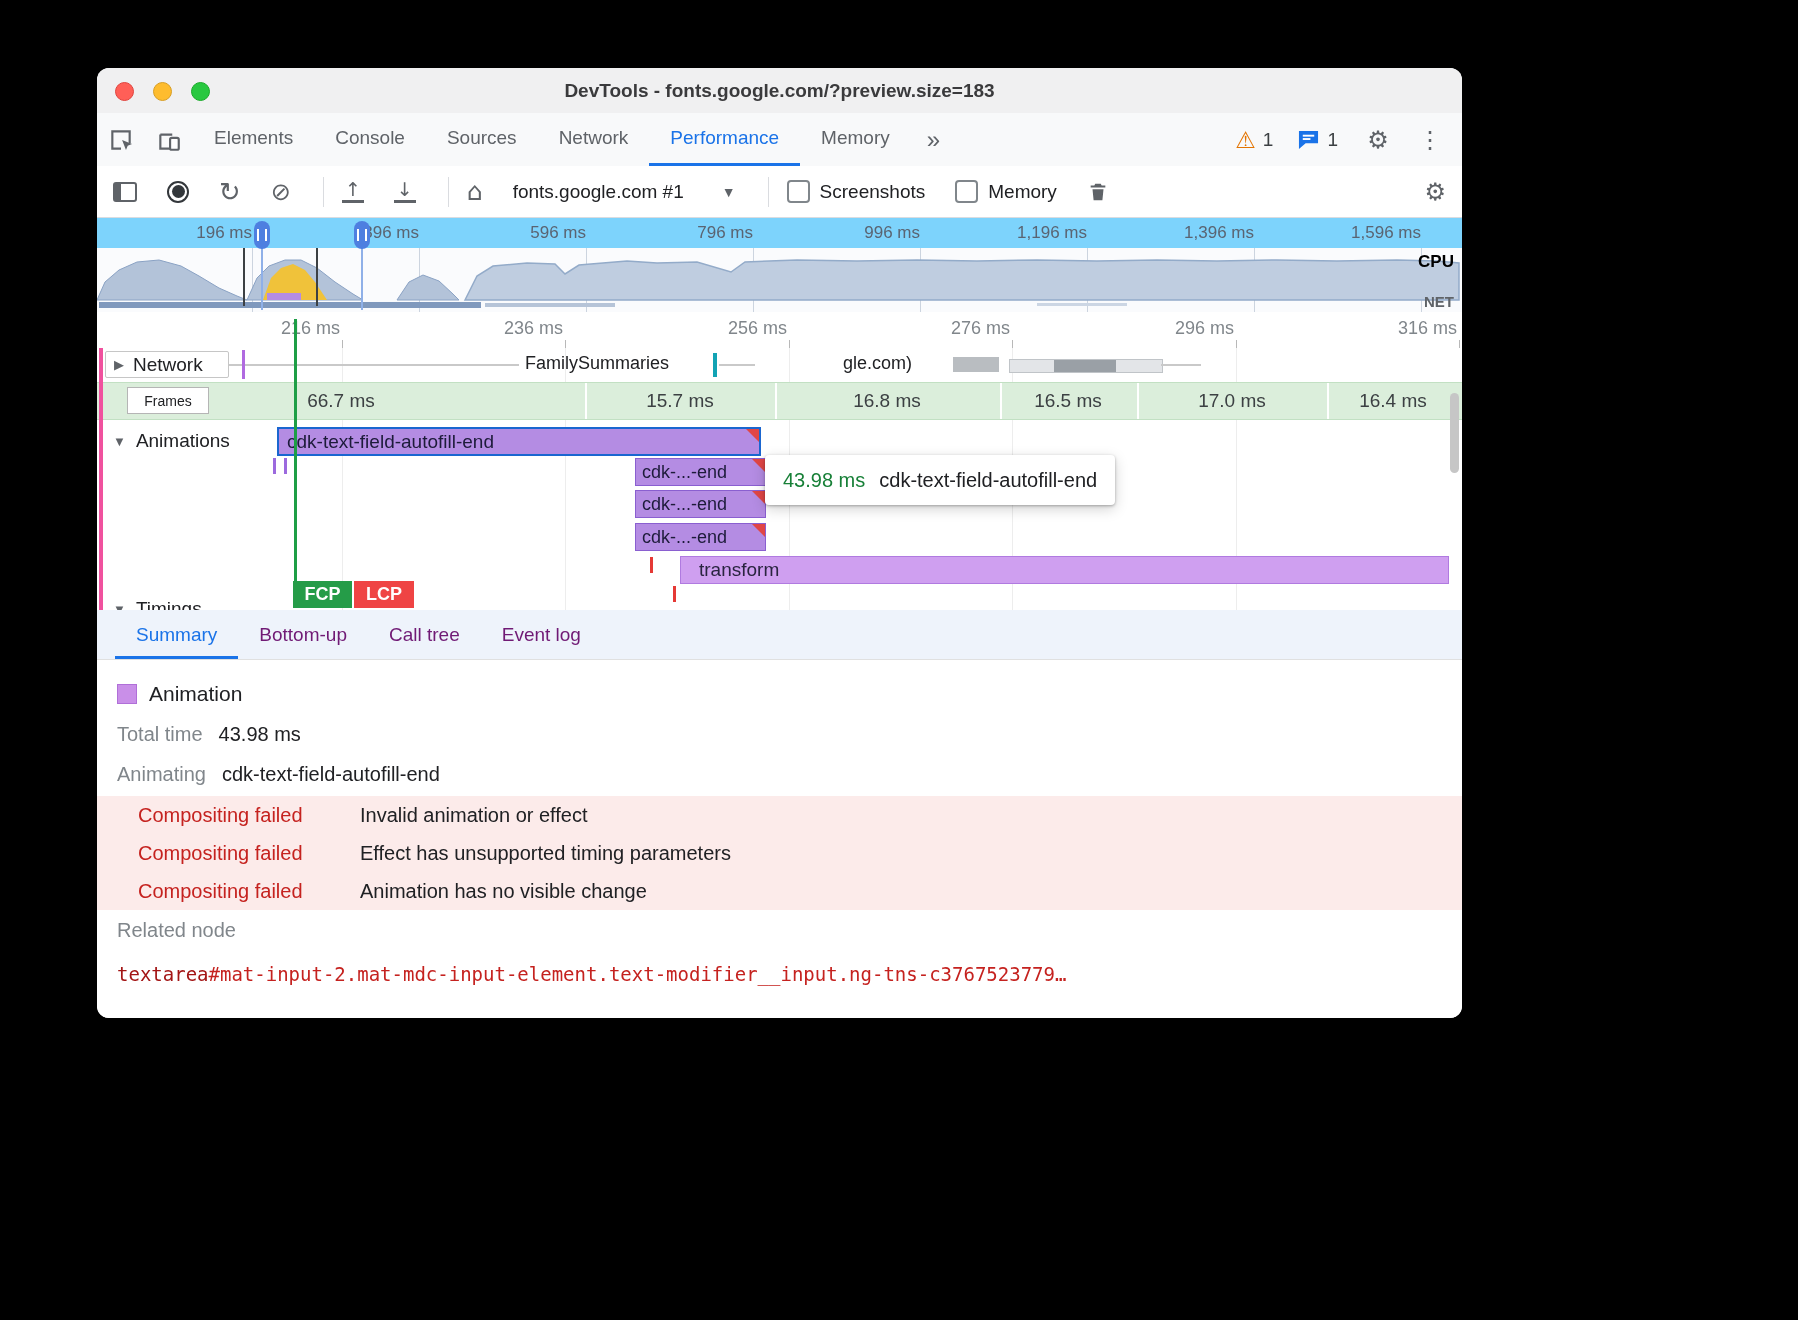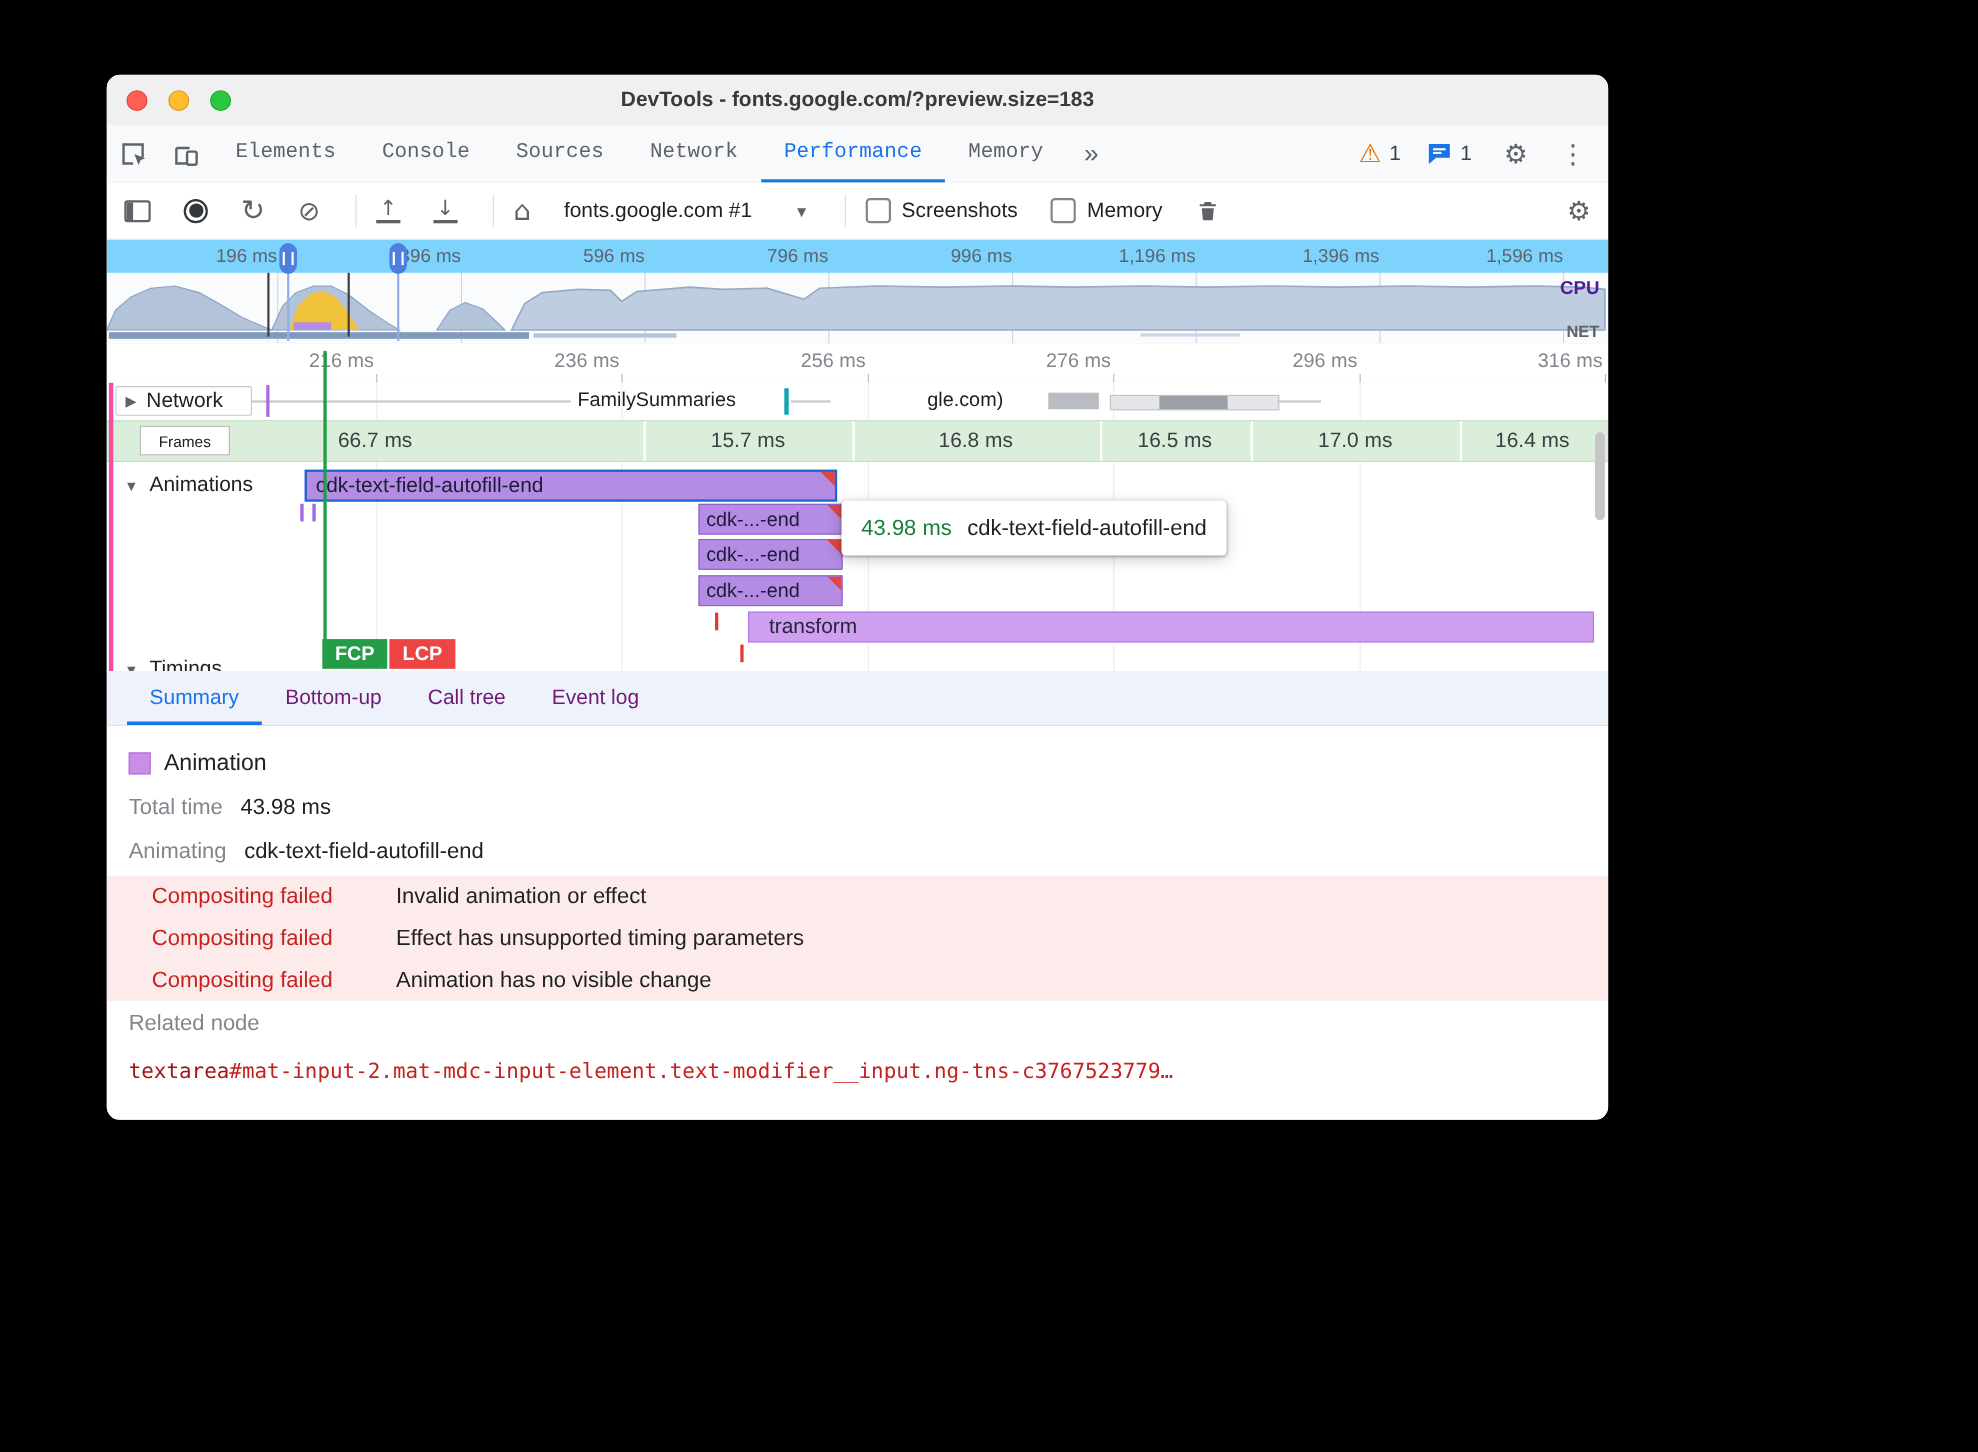--- a/index.html
+++ b/index.html
@@ -15,21 +15,21 @@
   .light{width:17px;height:17px;border-radius:50%;}
   .light.red{background:#ff5f57;border:1px solid #e0443e;}
   .light.yellow{background:#febc2e;border:1px solid #d89e24;}
   .light.green{background:#28c840;border:1px solid #1aab29;}
   .win-title{font-size:19px;font-weight:700;color:#3a3a3c;}
 
   
   .tabbar{position:absolute;top:45px;left:0;right:0;height:53px;background:#f8f9fa;border-bottom:1px solid #dadce0;
           display:flex;align-items:stretch;}
   .tabbar .iconbtn{display:flex;align-items:center;justify-content:center;width:48px;cursor:pointer;}
-  .tab{display:flex;align-items:center;padding:0 21px;font-size:19px;color:#5f6368;cursor:pointer;border-bottom:3px solid transparent;box-sizing:border-box;font-family:Liberation Mono, monospace;}
+  .tab{display:flex;align-items:center;padding:0 21px;font-size:19px;color:#5f6368;cursor:pointer;border-bottom:3px solid transparent;box-sizing:border-box;}
   .tab.active{color:#1a73e8;border-bottom-color:#1a73e8;}
   .tab-more{display:flex;align-items:center;padding:0 16px;font-size:24px;color:#5f6368;}
   .tabbar-right{margin-left:auto;display:flex;align-items:center;gap:8px;padding-right:12px;}
   .badge{display:flex;align-items:center;gap:7px;padding:0 8px;}
   .warn-glyph{font-size:23px;color:#e37400;font-family:"DejaVu Sans",sans-serif;}
   .count{font-size:19px;color:#3c4043;}
   .glyph{font-family:"DejaVu Sans",sans-serif;color:#5f6368;}
   .gear{font-size:24px;}
   .dots{font-size:24px;padding:0 8px;}
 
@@ -49,21 +49,21 @@
   .checkbox{width:19px;height:19px;border:2px solid #80868b;border-radius:4px;background:#fff;margin-right:10px;}
   .cb-label{font-size:19px;color:#202124;}
   .ptool-gear{margin-left:auto;margin-right:16px;}
 
   
   .overview{position:absolute;top:150px;left:0;right:0;height:94px;border-bottom:1px solid #c9cfd8;background:#fafbfd;overflow:hidden;}
   .ov-labels{position:absolute;top:0;left:0;right:0;height:30px;background:#7dd3fc;}
   .ov-label{position:absolute;top:5px;width:90px;text-align:right;font-size:17px;color:#5a6472;}
   .ov-grid{position:absolute;top:0;bottom:0;width:1px;background:#ccd4df;}
   .ov-svg{position:absolute;left:0;top:30px;width:1365px;height:64px;}
-  .ov-cpu{position:absolute;right:8px;top:34px;font-size:17px;font-weight:700;color:#4c1d95;}
+  .ov-cpu{position:absolute;right:8px;top:34px;font-size:17px;font-weight:700;color:#000000;}
   .ov-net{position:absolute;right:8px;bottom:2px;font-size:15px;font-weight:700;color:#5f6368;}
   .ov-marker{position:absolute;top:30px;height:58px;width:2px;background:#3c4043;}
   .handle{position:absolute;top:3px;width:16px;height:28px;background:#4e7fe0;border-radius:8px;display:flex;align-items:center;justify-content:center;cursor:ew-resize;z-index:3;}
   .handle .grip{width:6px;height:12px;border-left:2px solid #fff;border-right:2px solid #fff;}
   .handle-stem{position:absolute;top:30px;bottom:2px;width:2px;background:#8fb0e8;z-index:2;}
 
   
   .ruler{position:absolute;top:244px;left:0;right:0;height:36px;background:#fff;border-bottom:1px solid #e4e4e4;}
   .ruler-label{position:absolute;top:6px;width:90px;text-align:right;font-size:18px;color:#80868b;}
   .ruler-tick{position:absolute;bottom:0;width:1px;height:8px;background:#b8b8b8;}

